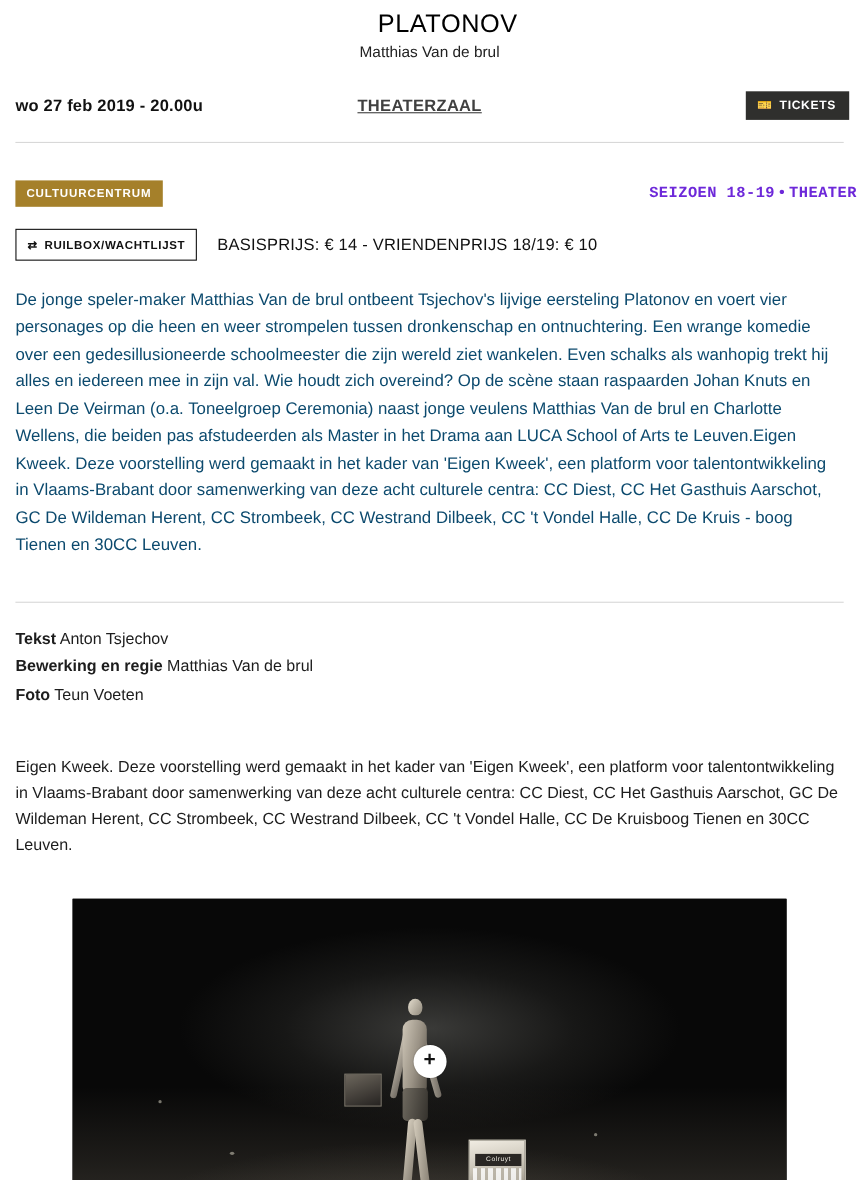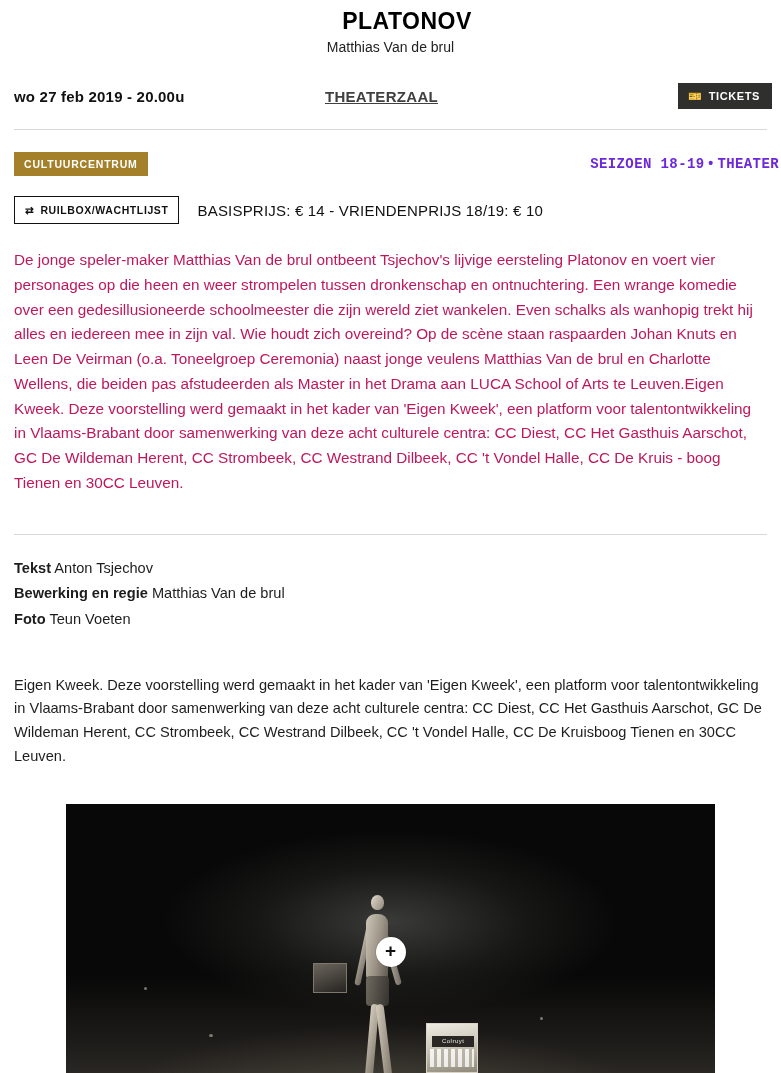--- a/index.html
+++ b/index.html
@@ -20,21 +20,21 @@
     position: relative;
     overflow: hidden;
   }
   
   .title-block {
     text-align: center;
     padding-top: 8px;
   }
   .main-title {
     font-size: 23px;
-    font-weight: bold;
+    font-weight: normal;
     letter-spacing: 0.5px;
     margin: 0;
     color: #000;
     padding-left: 33px;
   }
   .subtitle {
     font-size: 14px;
     margin-top: 4px;
     color: #222;
   }
@@ -84,21 +84,21 @@
     line-height: 1;
   }
   
   .rule {
     border: 0;
     border-top: 1px solid #d8d8d8;
     margin: 18px 14px 0 14px;
   }
   
   .tags-row {
-    margin-top: 22px;
+    margin-top: 34px;
     padding: 0 14px;
     display: flex;
     align-items: center;
     justify-content: space-between;
   }
   .tag-badge {
     background: #a5802a;
     color: #fff;
     font-size: 10.5px;
     font-weight: bold;
@@ -142,21 +142,21 @@
     font-size: 15px;
     color: #111;
     letter-spacing: 0.2px;
   }
   
   .body-copy {
     margin-top: 24px;
     padding: 0 14px;
     font-size: 15.3px;
     line-height: 1.62;
-    color: #be185d;
+    color: #0c4a6e;
     text-align: left;
     white-space: normal;
   }
   .body-copy p { margin: 0; }
   .rule2 {
     border: 0;
     border-top: 1px solid #d8d8d8;
     margin: 38px 14px 0 14px;
   }
   

